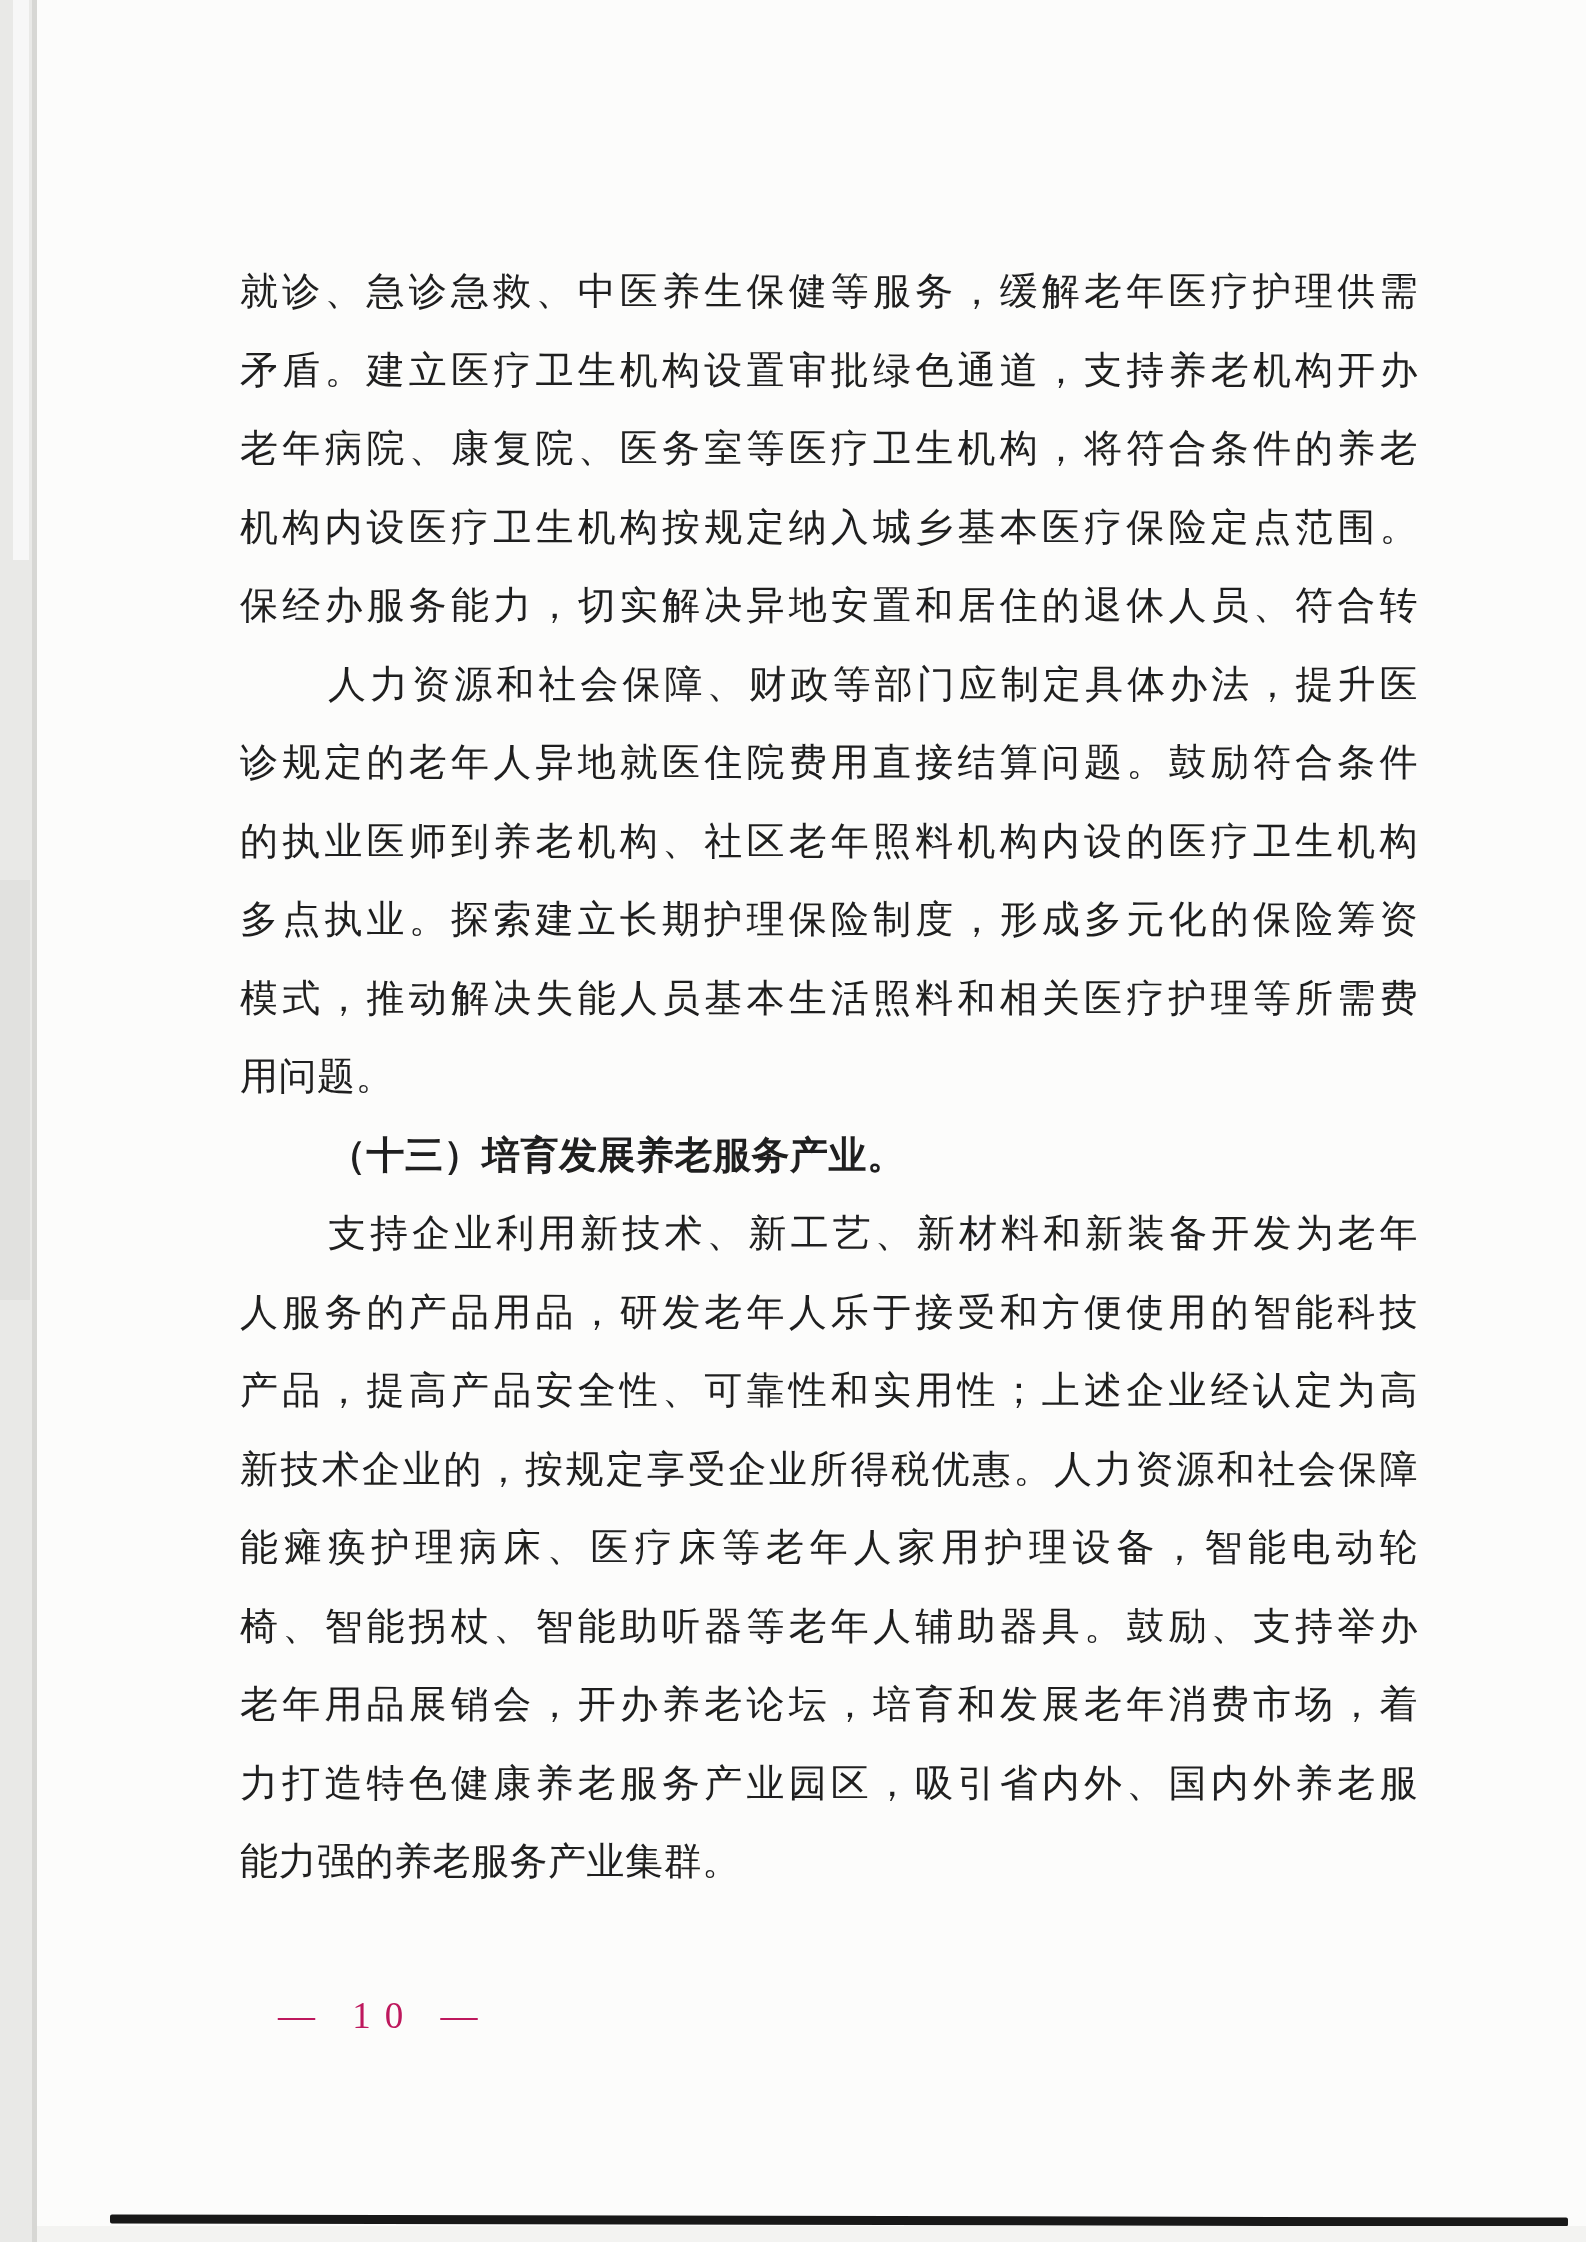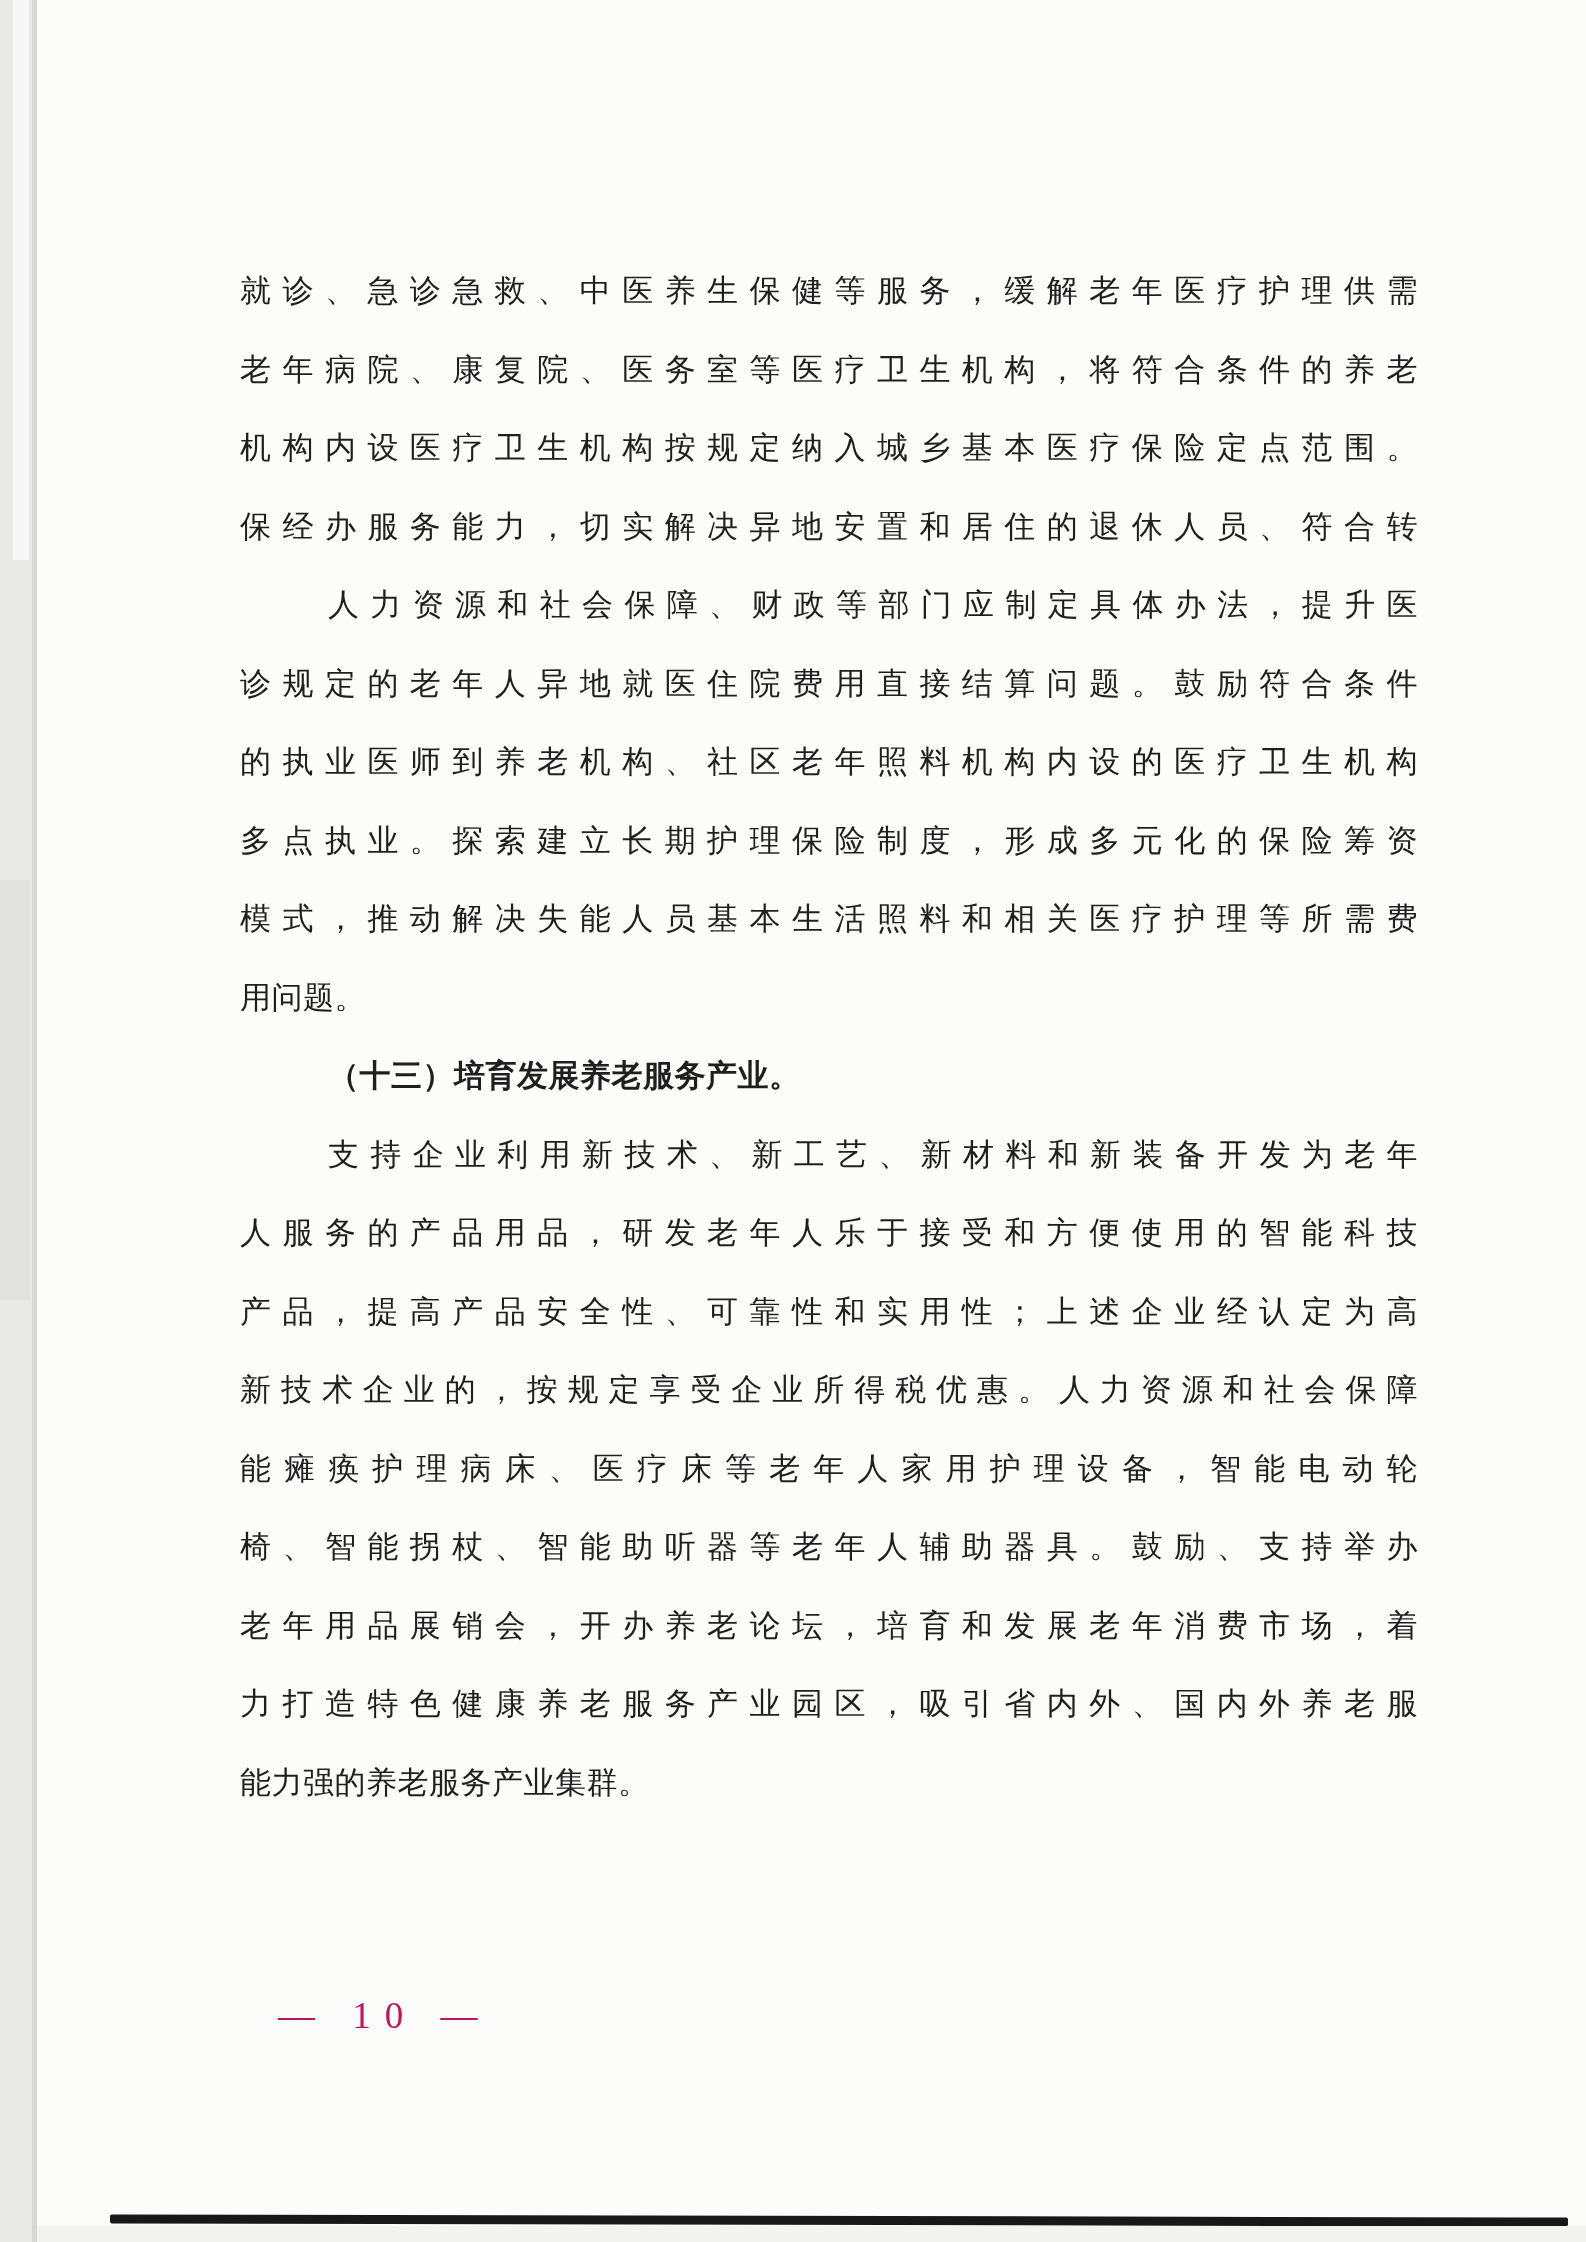--- a/index.html
+++ b/index.html
@@ -23,21 +23,21 @@
     position:absolute;left:13px;top:0;width:16px;height:560px;
     background:rgba(255,255,255,0.65);
   }
   .left-strip .smudge{
     position:absolute;left:0;top:880px;width:30px;height:420px;
     background:rgba(0,0,0,0.03);
   }
   
   .text-block{
     position:absolute;left:240px;top:252px;width:1178px;
-    font-size:31px;line-height:78.5px;color:#1f1f1f;
+    font-size:38px;line-height:78.5px;color:#1f1f1f;
     letter-spacing:0.5px;
   }
   .text-line{
     text-align:justify;
     text-align-last:justify;
     text-justify:inter-character;
     white-space:nowrap;
     width:100%;
     box-sizing:border-box;
   }
@@ -72,20 +72,21 @@
 <div class="screen">
 
   <div class="left-strip">
     <div class="highlight"></div>
     <div class="smudge"></div>
     <div class="inner-line"></div>
   </div>
 
   <div class="text-block" id="text-block">
       <div class="text-line">就诊、急诊急救、中医养生保健等服务，缓解老年医疗护理供需</div>
+      <div class="text-line">矛盾。建立医疗卫生机构设置审批绿色通道，支持养老机构开办</div>
       <div class="text-line">老年病院、康复院、医务室等医疗卫生机构，将符合条件的养老</div>
       <div class="text-line">机构内设医疗卫生机构按规定纳入城乡基本医疗保险定点范围。</div>
       <div class="text-line">保经办服务能力，切实解决异地安置和居住的退休人员、符合转</div>
       <div class="text-line indent">人力资源和社会保障、财政等部门应制定具体办法，提升医</div>
       <div class="text-line">诊规定的老年人异地就医住院费用直接结算问题。鼓励符合条件</div>
       <div class="text-line">的执业医师到养老机构、社区老年照料机构内设的医疗卫生机构</div>
       <div class="text-line">多点执业。探索建立长期护理保险制度，形成多元化的保险筹资</div>
       <div class="text-line">模式，推动解决失能人员基本生活照料和相关医疗护理等所需费</div>
       <div class="text-line nojust">用问题。</div>
       <div class="text-line indent bold nojust">（十三）培育发展养老服务产业。</div>

